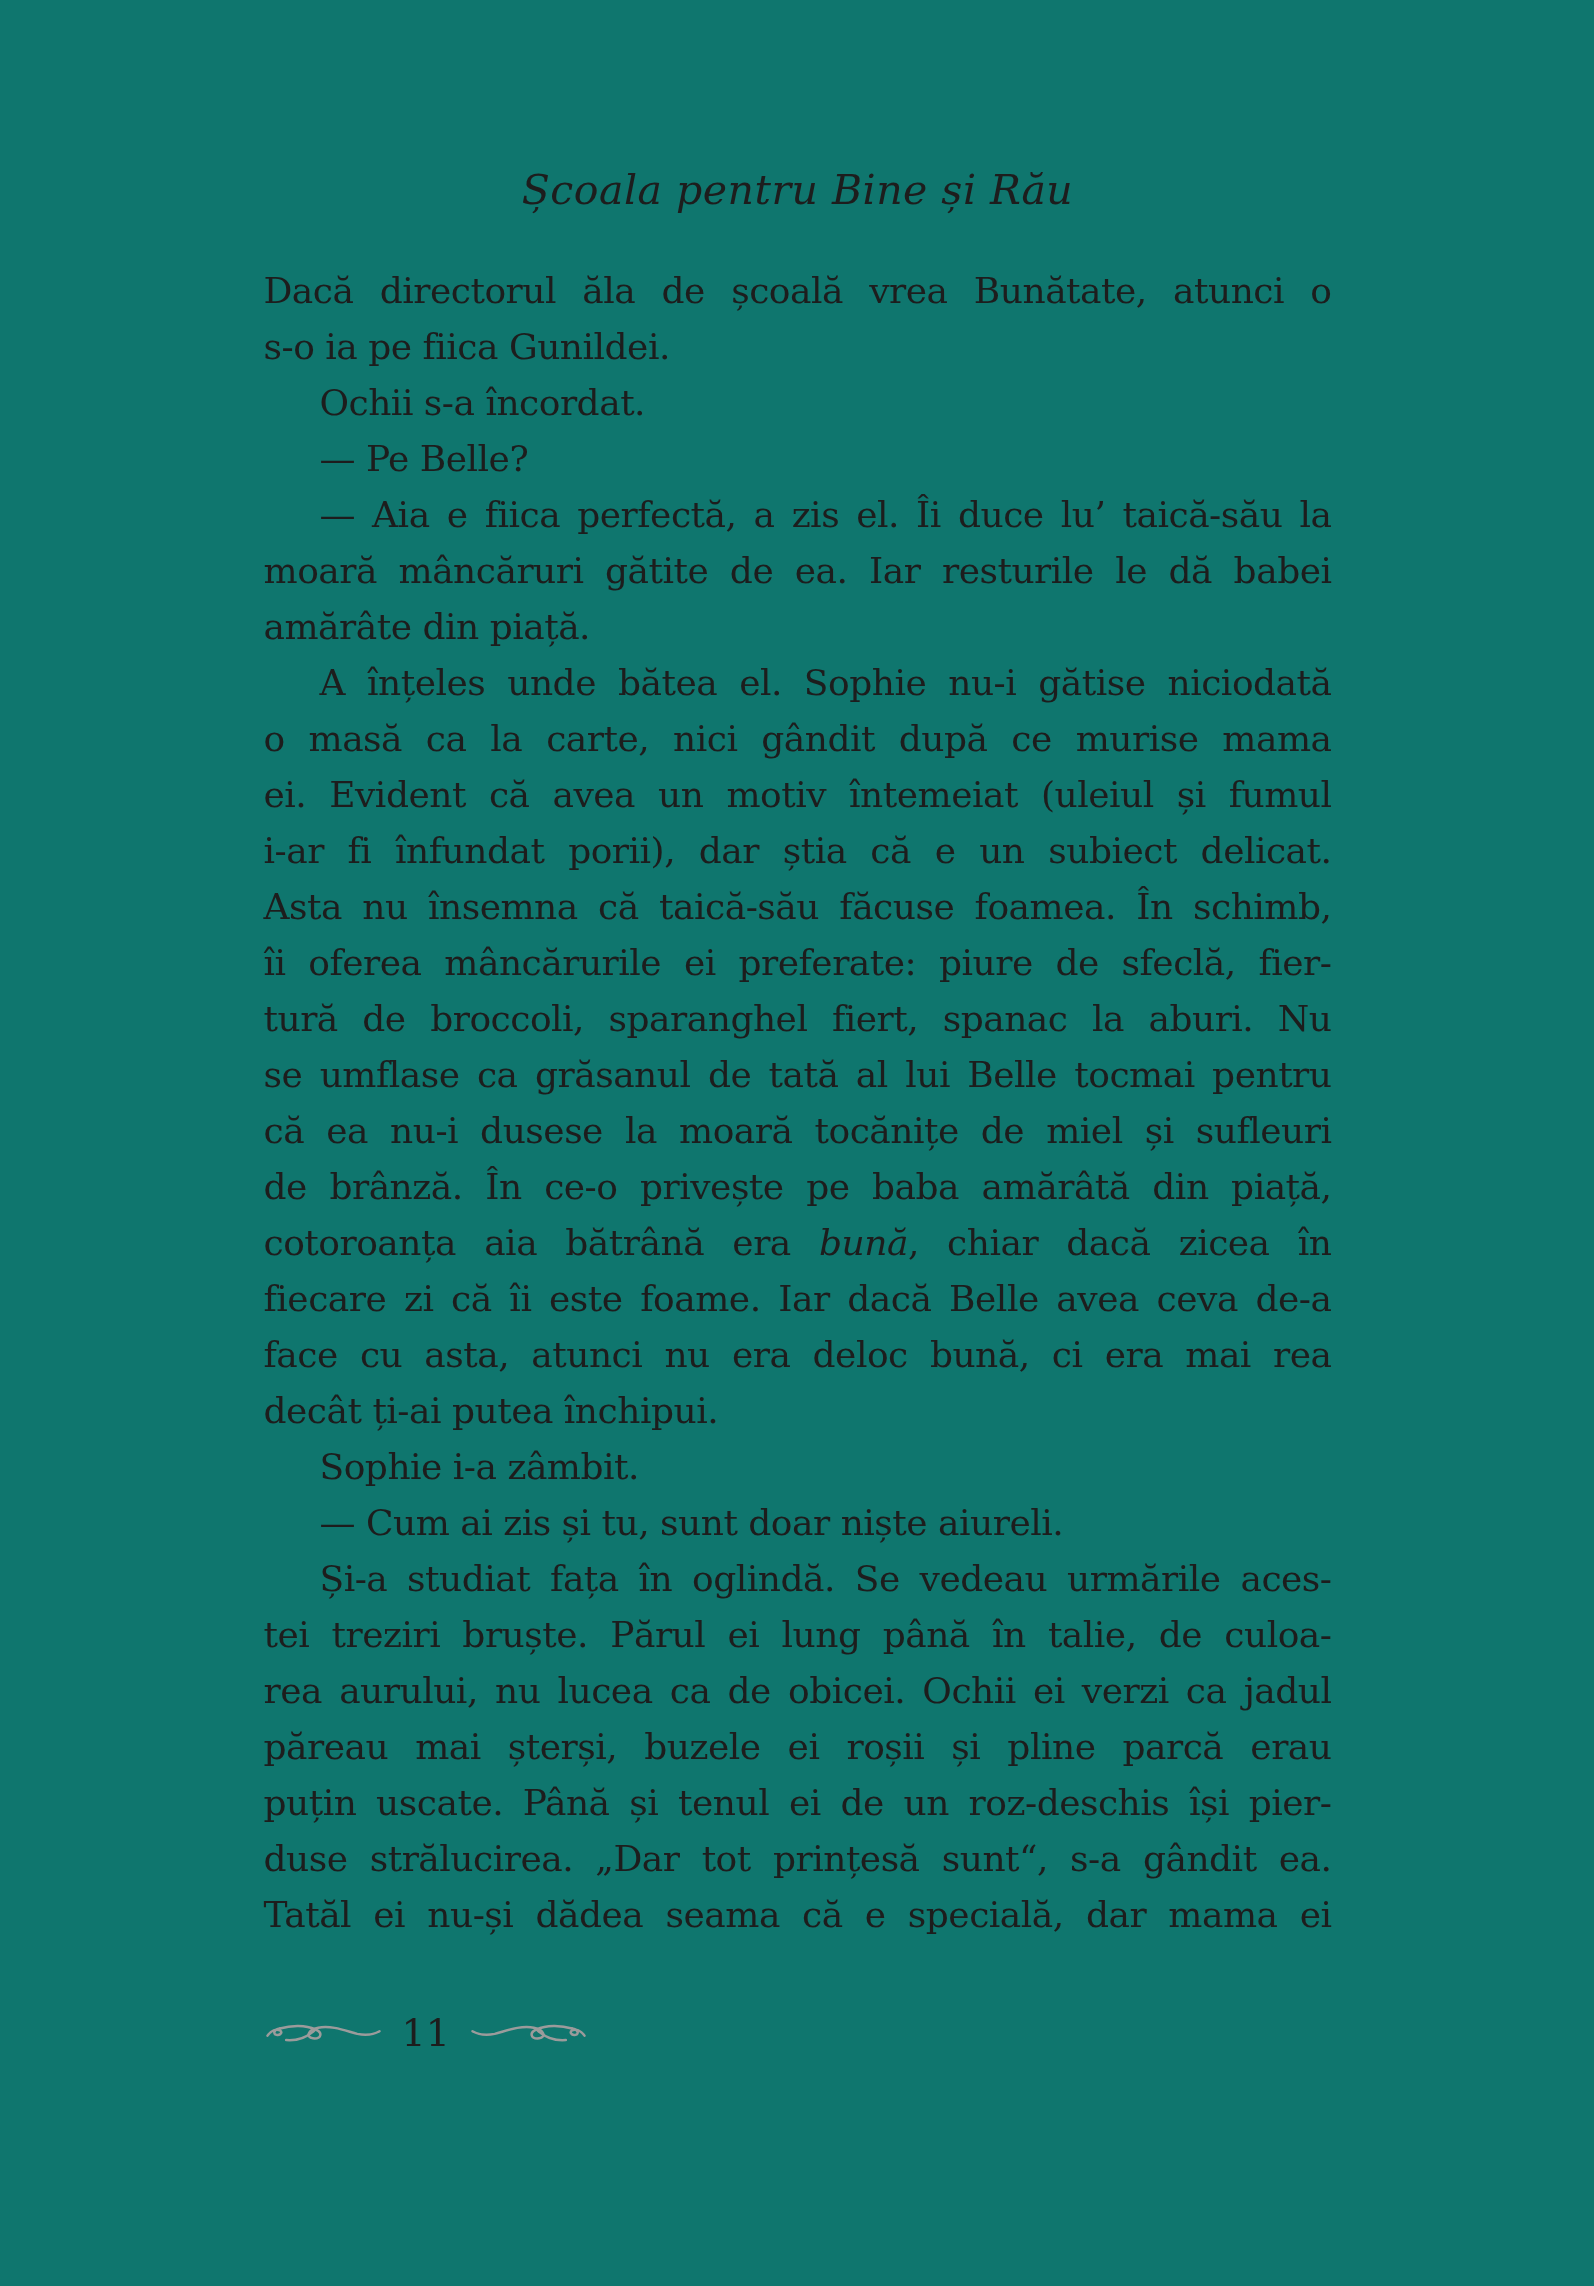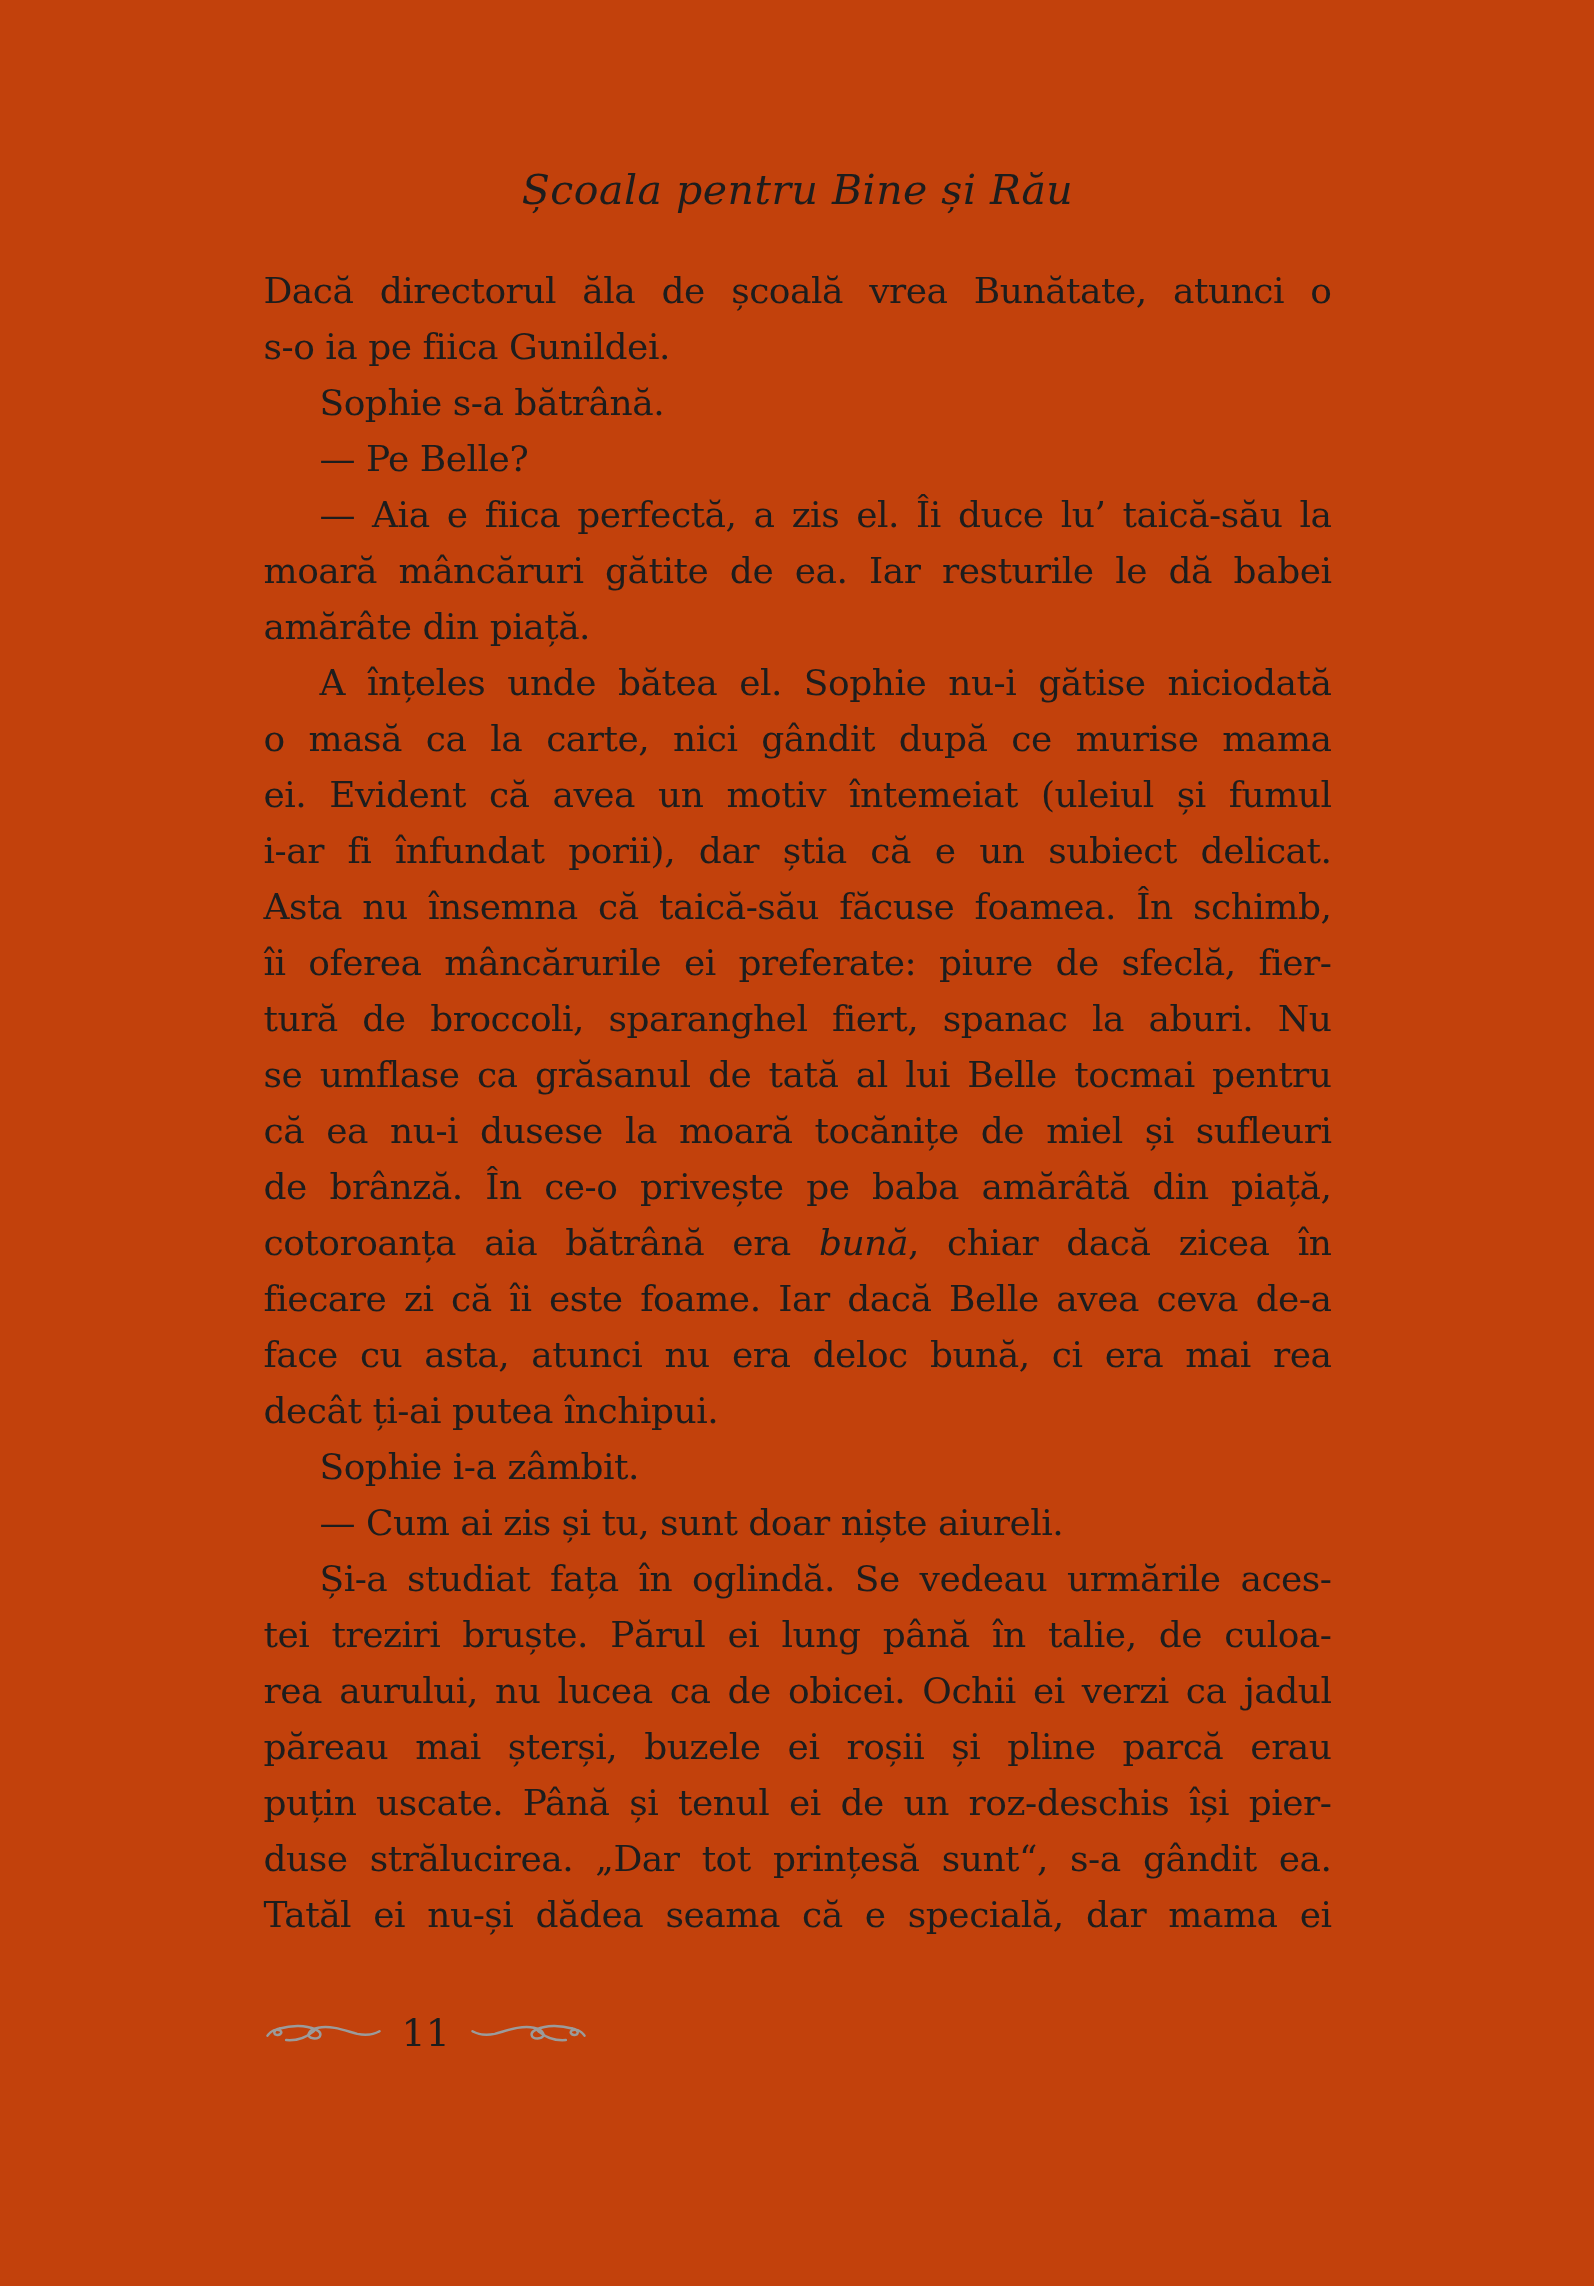--- a/index.html
+++ b/index.html
@@ -4,21 +4,21 @@
 <style>
   html, body {
     margin: 0;
     padding: 0;
     background: #ffffff;
   }
   .page {
     position: relative;
     width: 1595px;
     height: 2286px;
-    background: #c2410c;
+    background: #0f766e;
     color: #1d1d1d;
     font-family: "DejaVu Serif", "Liberation Serif", serif;
     overflow: hidden;
   }
   .running-header {
     margin-top: 167px;
     text-align: center;
     font-style: italic;
     font-size: 41px;
     line-height: 47px;
@@ -71,21 +71,21 @@
 </head>
 <body>
 
 <div class="page">
 
   <div class="running-header">Școala pentru Bine și Rău</div>
 
   <div class="body-text" id="body-text">
       <div class="line jl"><span>Dacă directorul ăla de școală vrea Bunătate, atunci o</span></div>
       <div class="line"><span>s-o ia pe fiica Gunildei.</span></div>
-      <div class="line ind"><span>Sophie s-a bătrână.</span></div>
+      <div class="line ind"><span>Ochii s-a încordat.</span></div>
       <div class="line ind"><span>— Pe Belle?</span></div>
       <div class="line jl ind"><span>— Aia e fiica perfectă, a zis el. Îi duce lu’ taică-său la</span></div>
       <div class="line jl"><span>moară mâncăruri gătite de ea. Iar resturile le dă babei</span></div>
       <div class="line"><span>amărâte din piață.</span></div>
       <div class="line jl ind"><span>A înțeles unde bătea el. Sophie nu-i gătise niciodată</span></div>
       <div class="line jl"><span>o masă ca la carte, nici gândit după ce murise mama</span></div>
       <div class="line jl"><span>ei. Evident că avea un motiv întemeiat (uleiul și fumul</span></div>
       <div class="line jl"><span>i-ar fi înfundat porii), dar știa că e un subiect delicat.</span></div>
       <div class="line jl"><span>Asta nu însemna că taică-său făcuse foamea. În schimb,</span></div>
       <div class="line jl"><span>îi oferea mâncărurile ei preferate: piure de sfeclă, fier-</span></div>

